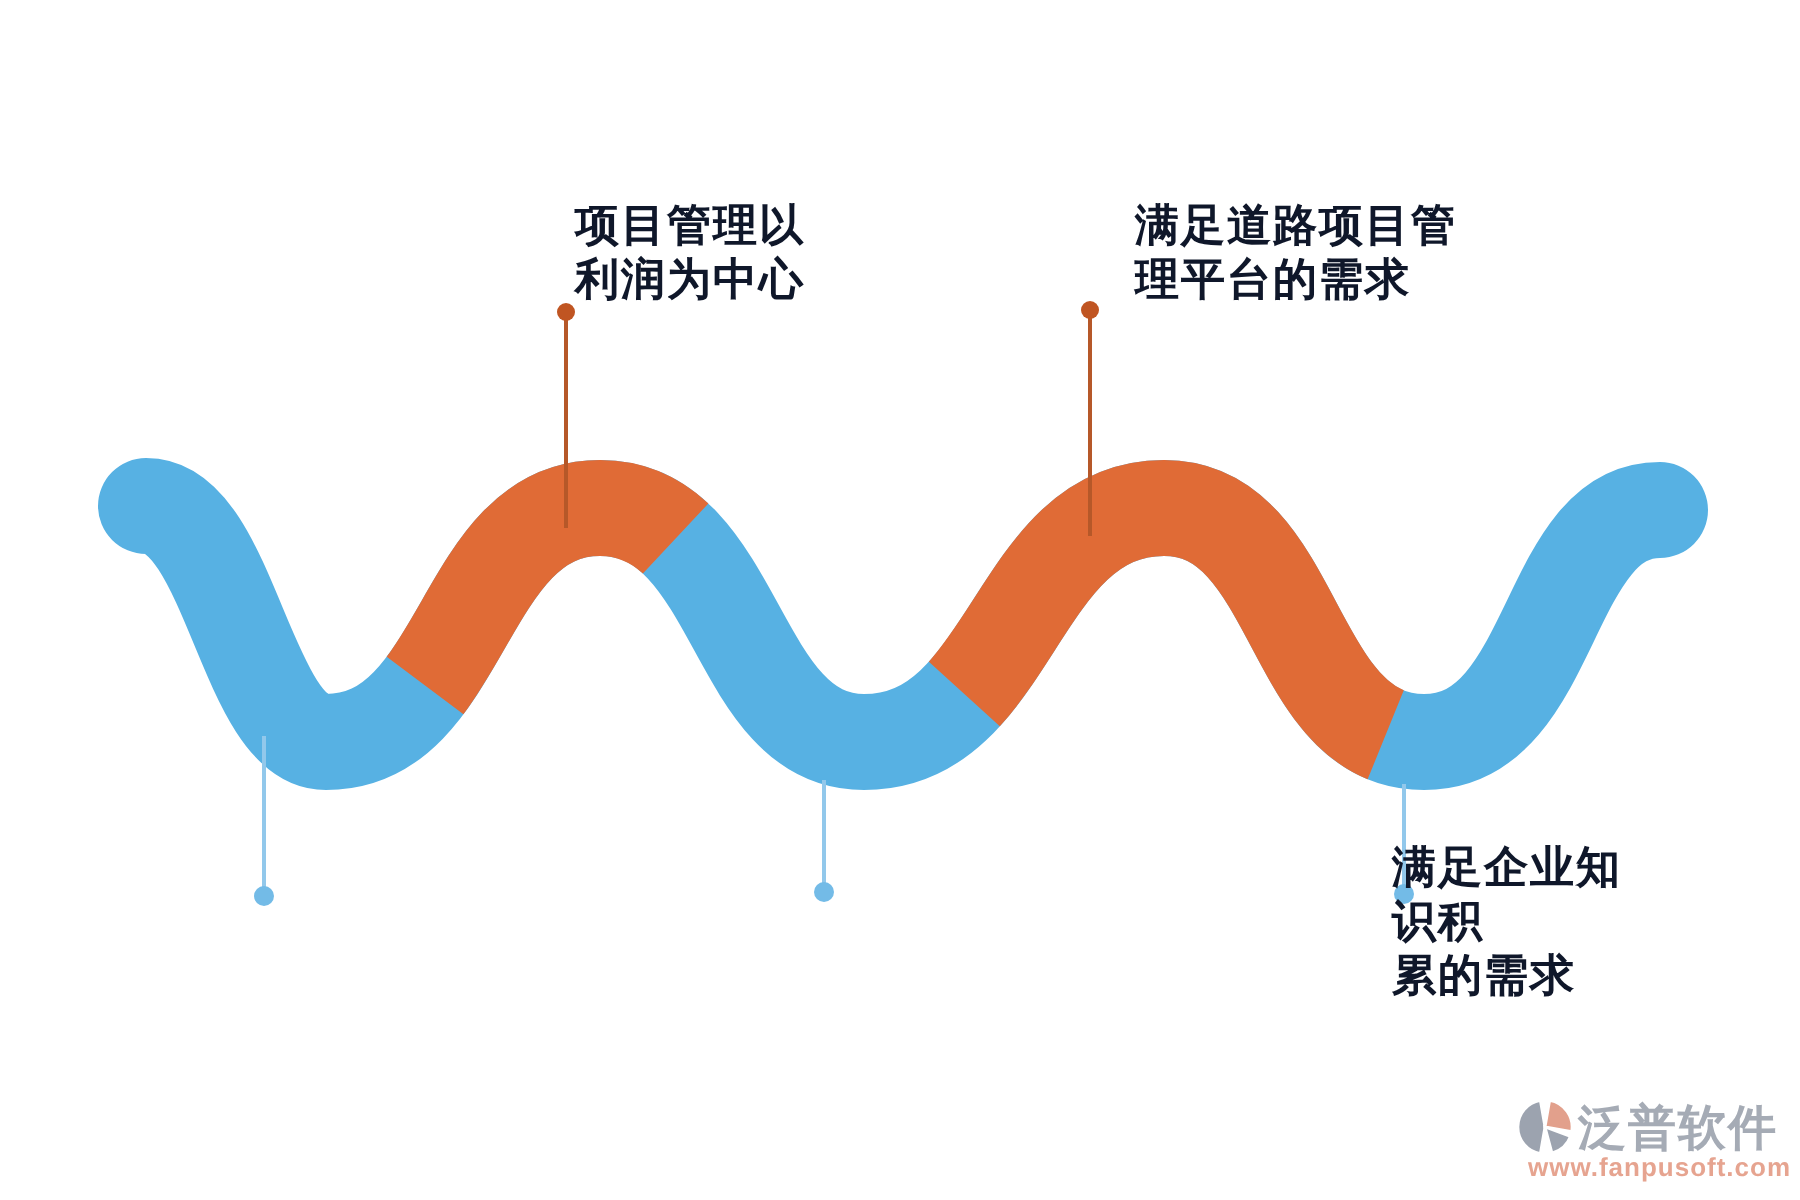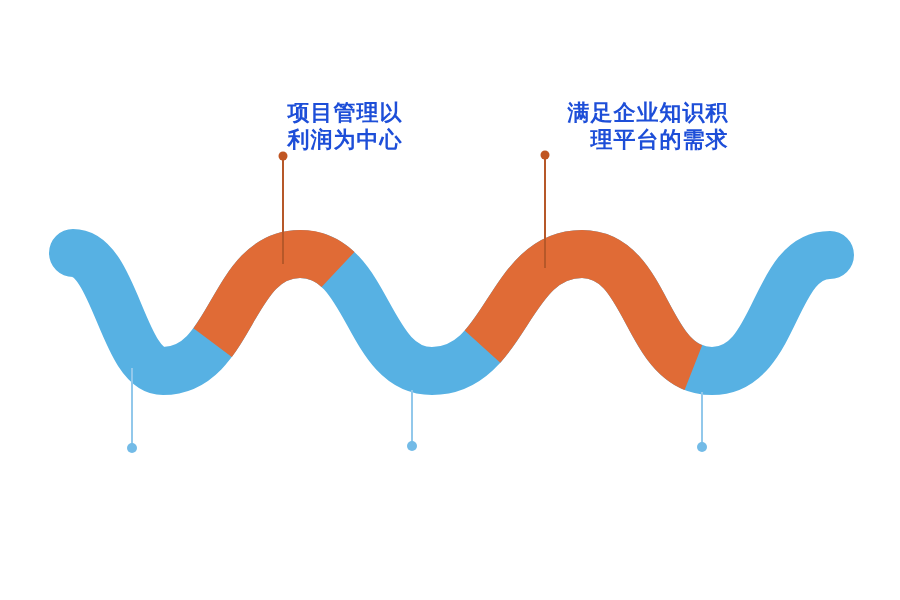--- a/index.html
+++ b/index.html
@@ -7,25 +7,25 @@
     position:relative;
     width:900px;height:600px;
     background:#ffffff;
     overflow:hidden;
     font-family:"Liberation Sans","DejaVu Sans",sans-serif;
   }
   .wave-svg{position:absolute;left:0;top:0;}
   .label{
     position:absolute;
     transform:translateX(-50%);
-    text-align:right;
+    text-align:left;
     font-weight:bold;
     font-size:22px;
     line-height:27px;
-    color:#1d4ed8;
+    color:#0f172a;
     white-space:pre-line;
     letter-spacing:1px;
   }
   .label-top{top:99px;}
   .label-bottom{top:420px;}
   #label-1{left:345px;}
   #label-2{left:648px;}
   #label-3{left:220px;}
   #label-4{left:477px;}
   #label-5{left:764px;}
@@ -61,17 +61,28 @@
 
     <circle cx="283" cy="156" r="4.5" fill="#C05522"></circle>
     <circle cx="545" cy="155" r="4.5" fill="#C05522"></circle>
     <circle cx="132" cy="448" r="5" fill="#73BBE7"></circle>
     <circle cx="412" cy="446" r="5" fill="#73BBE7"></circle>
     <circle cx="702" cy="447" r="5" fill="#73BBE7"></circle>
   </svg>
 
   <div class="label label-top" id="label-1">项目管理以
 利润为中心</div>
-  <div class="label label-top" id="label-2">满足企业知识积
+  <div class="label label-top" id="label-2">满足道路项目管
 理平台的需求</div>
+  <div class="label label-bottom" id="label-5">满足企业知识积
+累的需求</div>
 
+  <div class="watermark">
+    <svg class="wm-icon" width="29" height="29" viewBox="0 0 30 30">
+      <path d="M15 15 L12.6 1.2 A14 14 0 0 0 12.6 28.8 Z" stroke="#ffffff" stroke-width="1.5" fill="#9CA3AF"></path>
+      <path d="M15 15 L17.4 1.2 A14 14 0 0 1 28.8 17.4 Z" stroke="#ffffff" stroke-width="1.5" fill="#E2A08C"></path>
+      <path d="M15 15 L28.2 19.8 A14 14 0 0 1 18.6 28.5 Z" stroke="#ffffff" stroke-width="1.5" fill="#9CA3AF"></path>
+    </svg>
+    <div class="wm-brand">泛普软件</div>
+    <div class="wm-url">www.fanpusoft.com</div>
+  </div>
 
 </div>
 
 </body></html>

